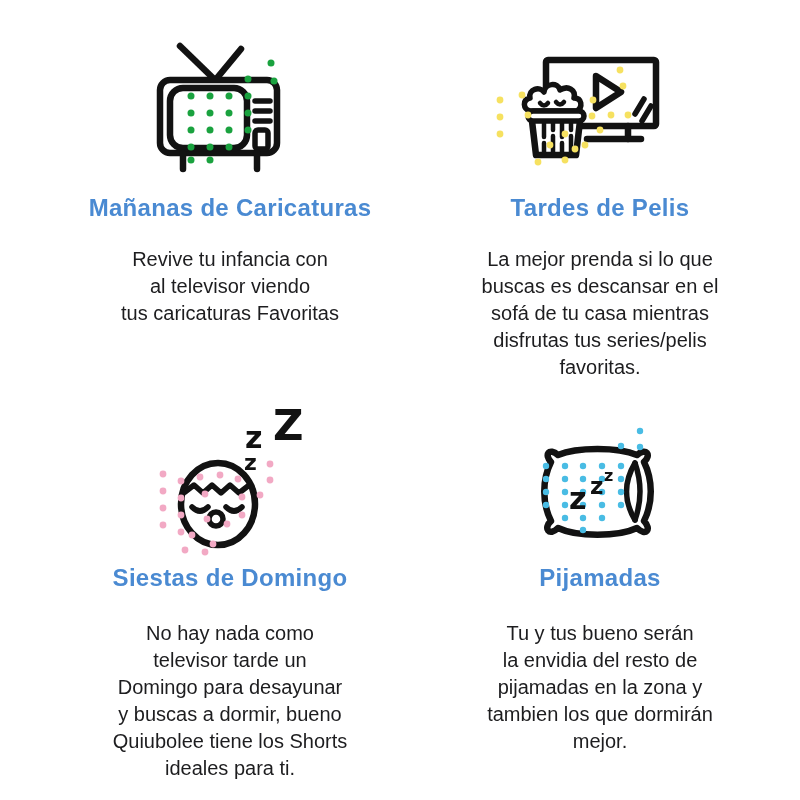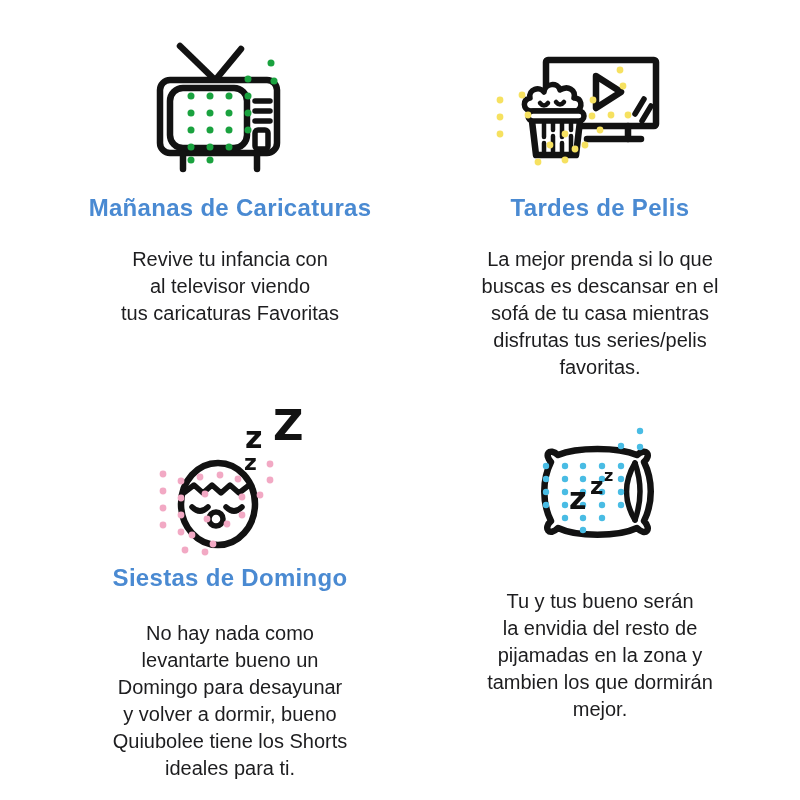--- a/index.html
+++ b/index.html
@@ -192,23 +192,23 @@
           <circle cx="60" cy="152" r="3.4" style="fill: var(--c-pink);"></circle>
           <circle cx="40" cy="150" r="3.4" style="fill: var(--c-pink);"></circle>
           <circle cx="125" cy="64" r="3.4" style="fill: var(--c-pink);"></circle>
           <circle cx="125" cy="80" r="3.4" style="fill: var(--c-pink);"></circle>
         </g>
     </svg>
   </div>
   <h2 class="section-title">Siestas de Domingo</h2>
   <div class="section-description">
     <div>No hay nada como</div>
-    <div>levantarte bueno un</div>
+    <div>televisor tarde un</div>
     <div>Domingo para desayunar</div>
-    <div>y volver a dormir, bueno</div>
+    <div>y buscas a dormir, bueno</div>
     <div>Quiubolee tiene los Shorts</div>
     <div>ideales para ti.</div>
   </div>
 </div>
 
 <div class="cell br row2">
   <div class="icon-wrap">
     <svg width="170" height="140" viewBox="0 0 170 140">
       <path class="lnf" d="M36,52 C29,45 34,37 43,45 C62,37 103,37 122,45 C131,37 137,45 129,52 C138,70 138,93 129,111 C137,119 131,127 122,118 C103,127 62,127 43,118 C34,127 28,118 36,111 C27,93 27,70 36,52 Z"></path>
       <path class="ln thin" d="M120,53 Q103,81.5 120,110"></path>
@@ -240,20 +240,21 @@
           <circle cx="106" cy="36" r="3.2" style="fill: var(--c-blue);"></circle>
           <circle cx="125" cy="21" r="3.2" style="fill: var(--c-blue);"></circle>
           <circle cx="125" cy="37" r="3.2" style="fill: var(--c-blue);"></circle>
           <circle cx="68" cy="120" r="3.2" style="fill: var(--c-blue);"></circle>
         </g>
       <text x="54" y="99" font-size="30">z</text>
       <text x="75" y="84" font-size="23">z</text>
       <text x="89" y="71" font-size="16">z</text>
     </svg>
   </div>
+  <h2 class="section-title">Pijamadas</h2>
   <div class="section-description">
     <div>Tu y tus bueno serán</div>
     <div>la envidia del resto de</div>
     <div>pijamadas en la zona y</div>
     <div>tambien los que dormirán</div>
     <div>mejor.</div>
   </div>
 </div>
 
 </body></html>

